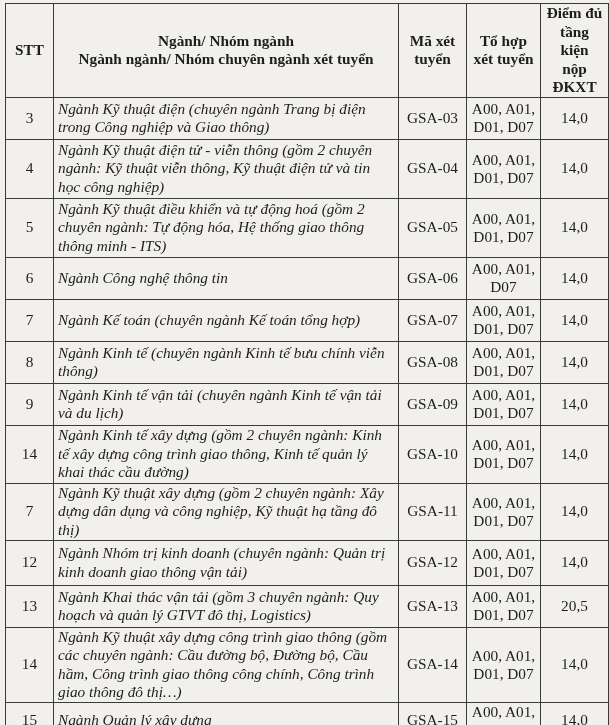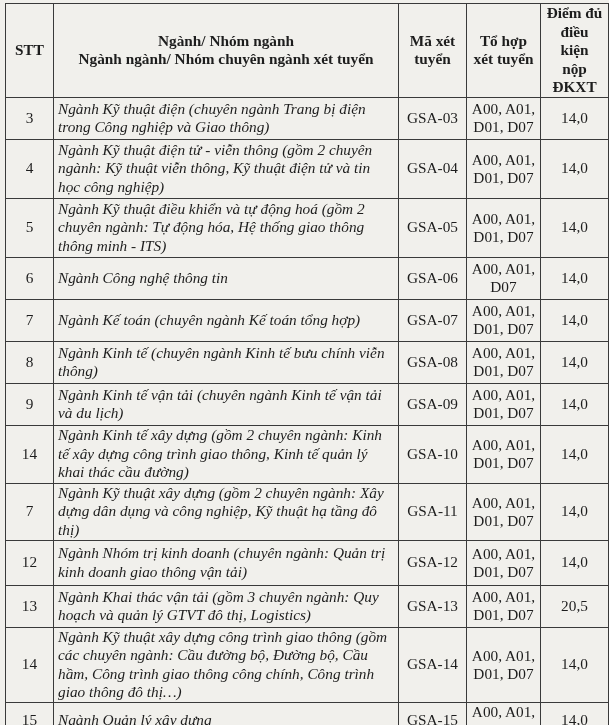--- a/index.html
+++ b/index.html
@@ -61,21 +61,21 @@
       <th>
         <span>Mã xét</span><br>
         <span>tuyển</span>
       </th>
       <th>
         <span>Tổ hợp</span><br>
         <span>xét tuyển</span>
       </th>
       <th>
         <span>Điểm đủ</span><br>
-        <span>điều kiện</span><br>
+        <span>tầng kiện</span><br>
         <span>nộp</span><br>
         <span>ĐKXT</span>
       </th>
     </tr>
   </thead>
   <tbody id="rows-body">
       <tr style="height: 42px;">
     <td class="stt">3</td>
     <td class="major">Ngành Kỹ thuật điện (chuyên ngành Trang bị điện trong Công nghiệp và Giao thông)</td>
     <td class="code">GSA-03</td>

